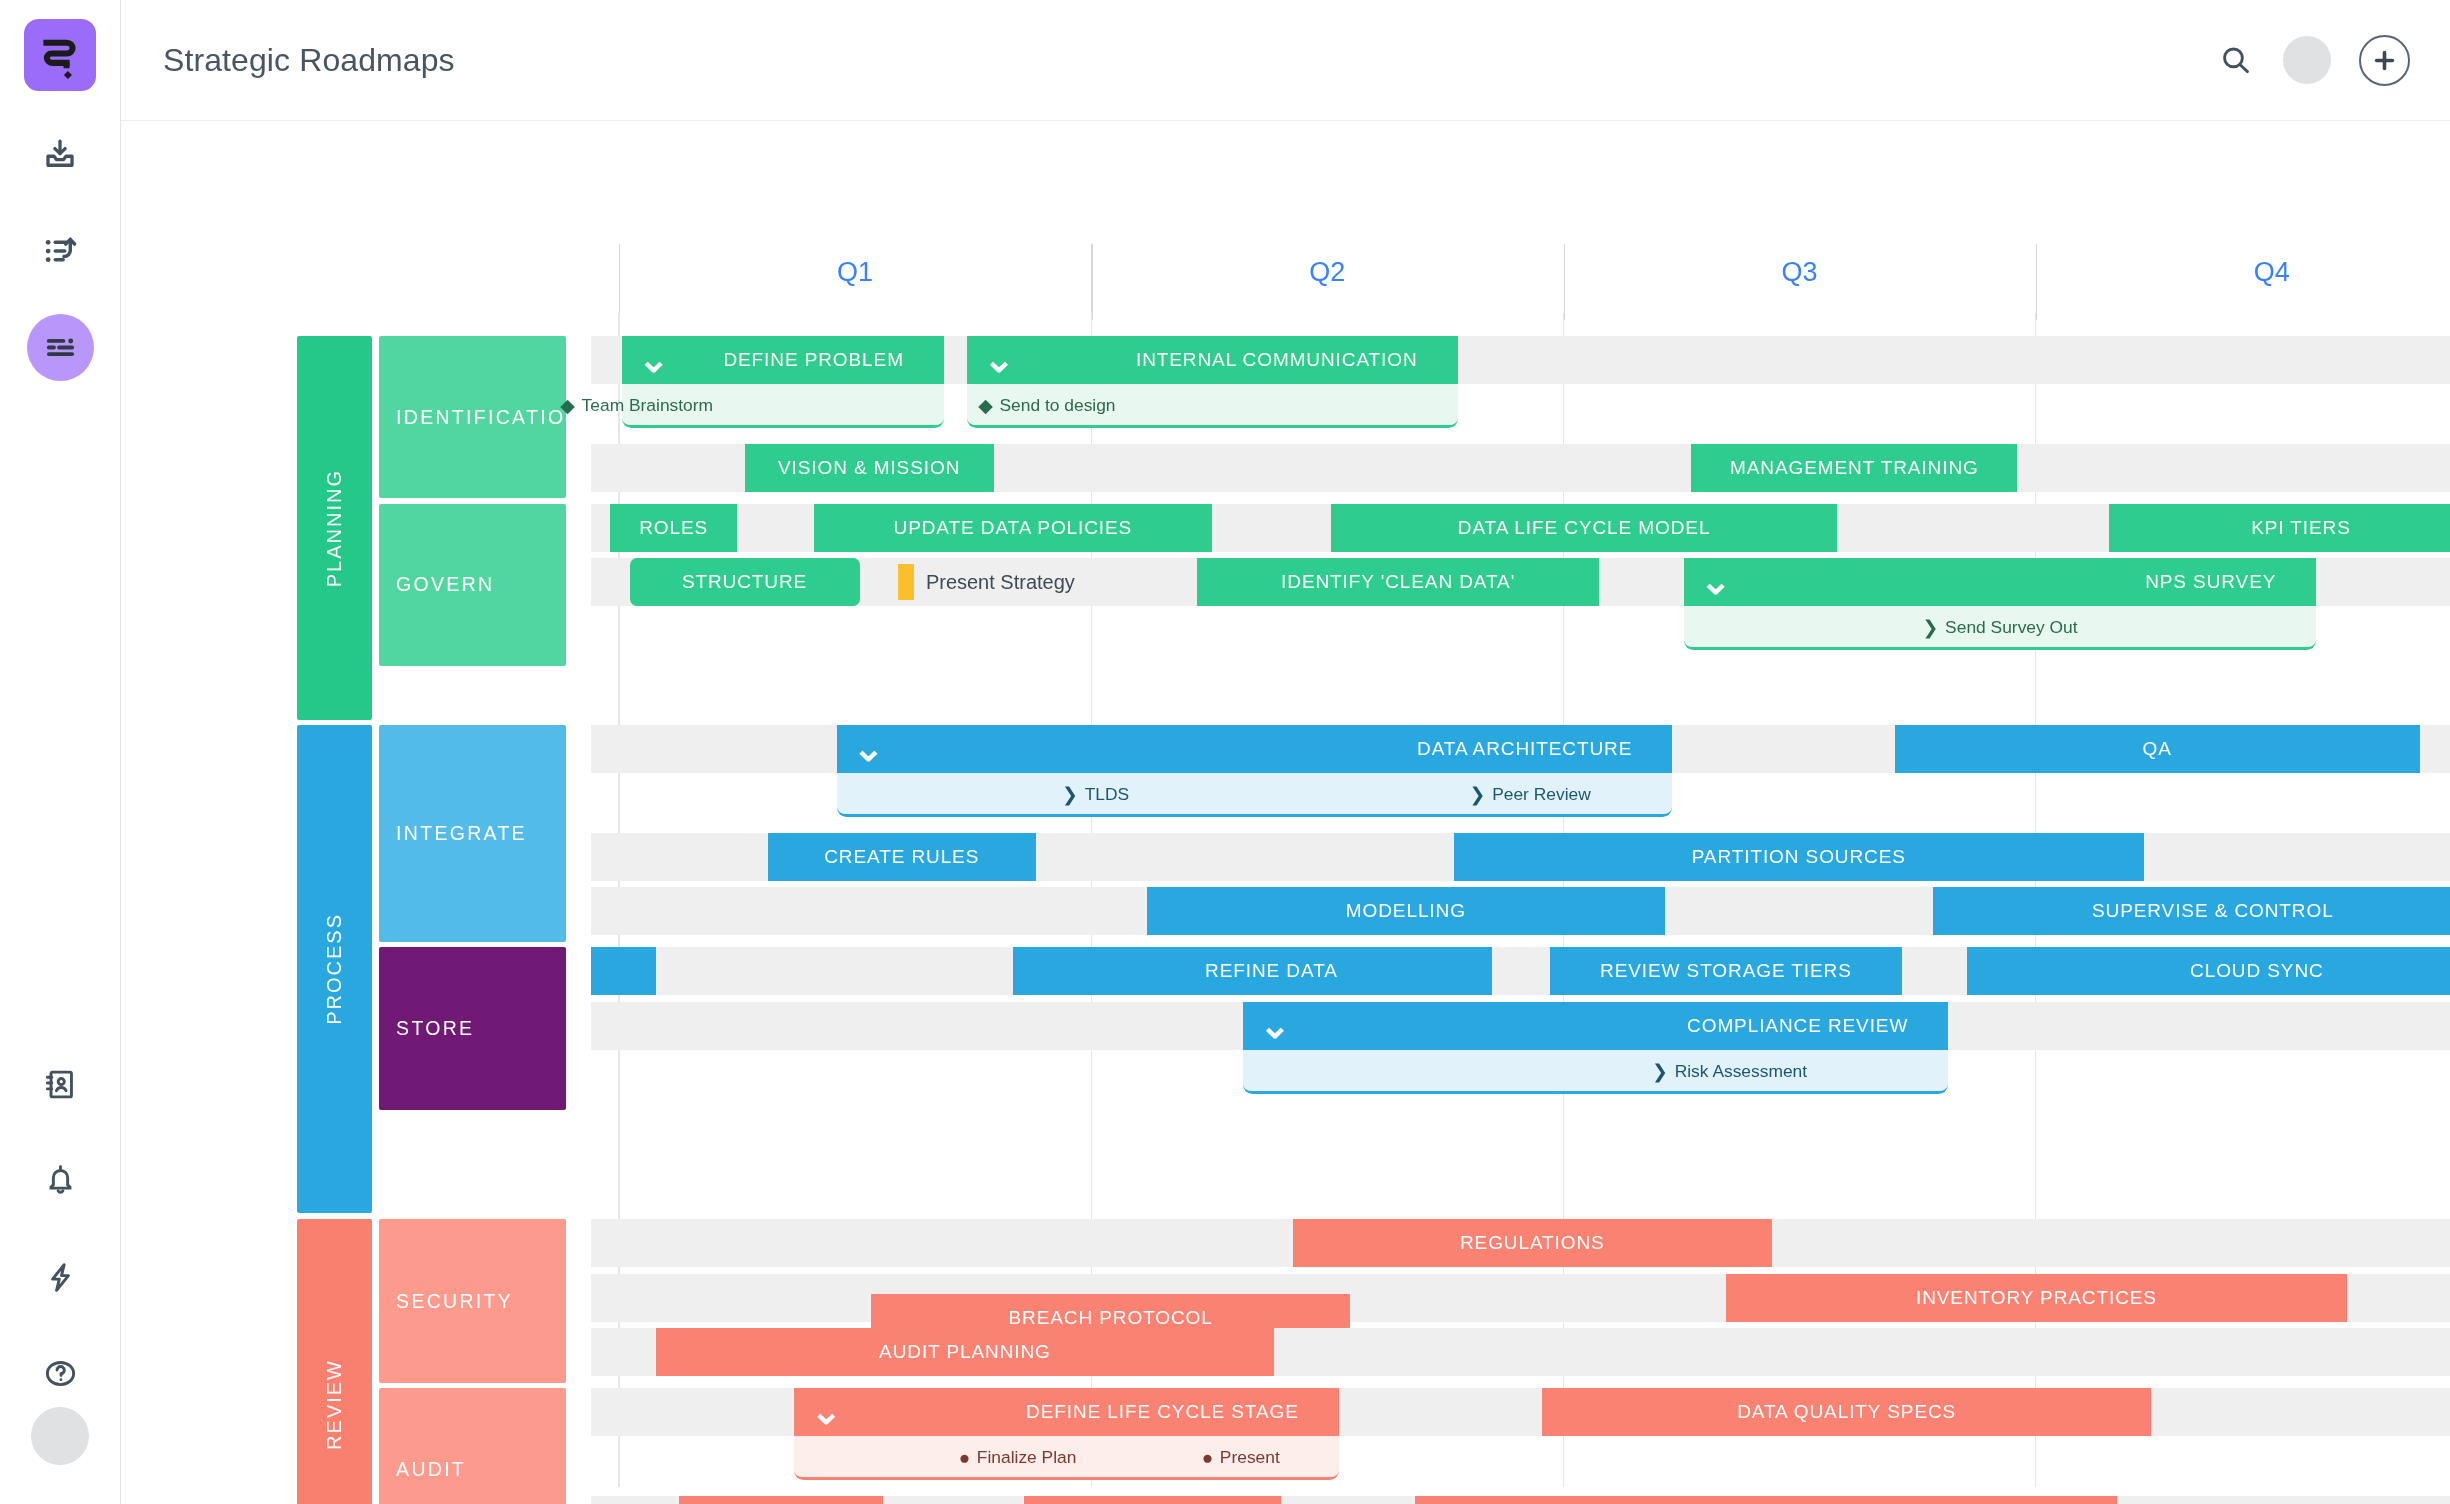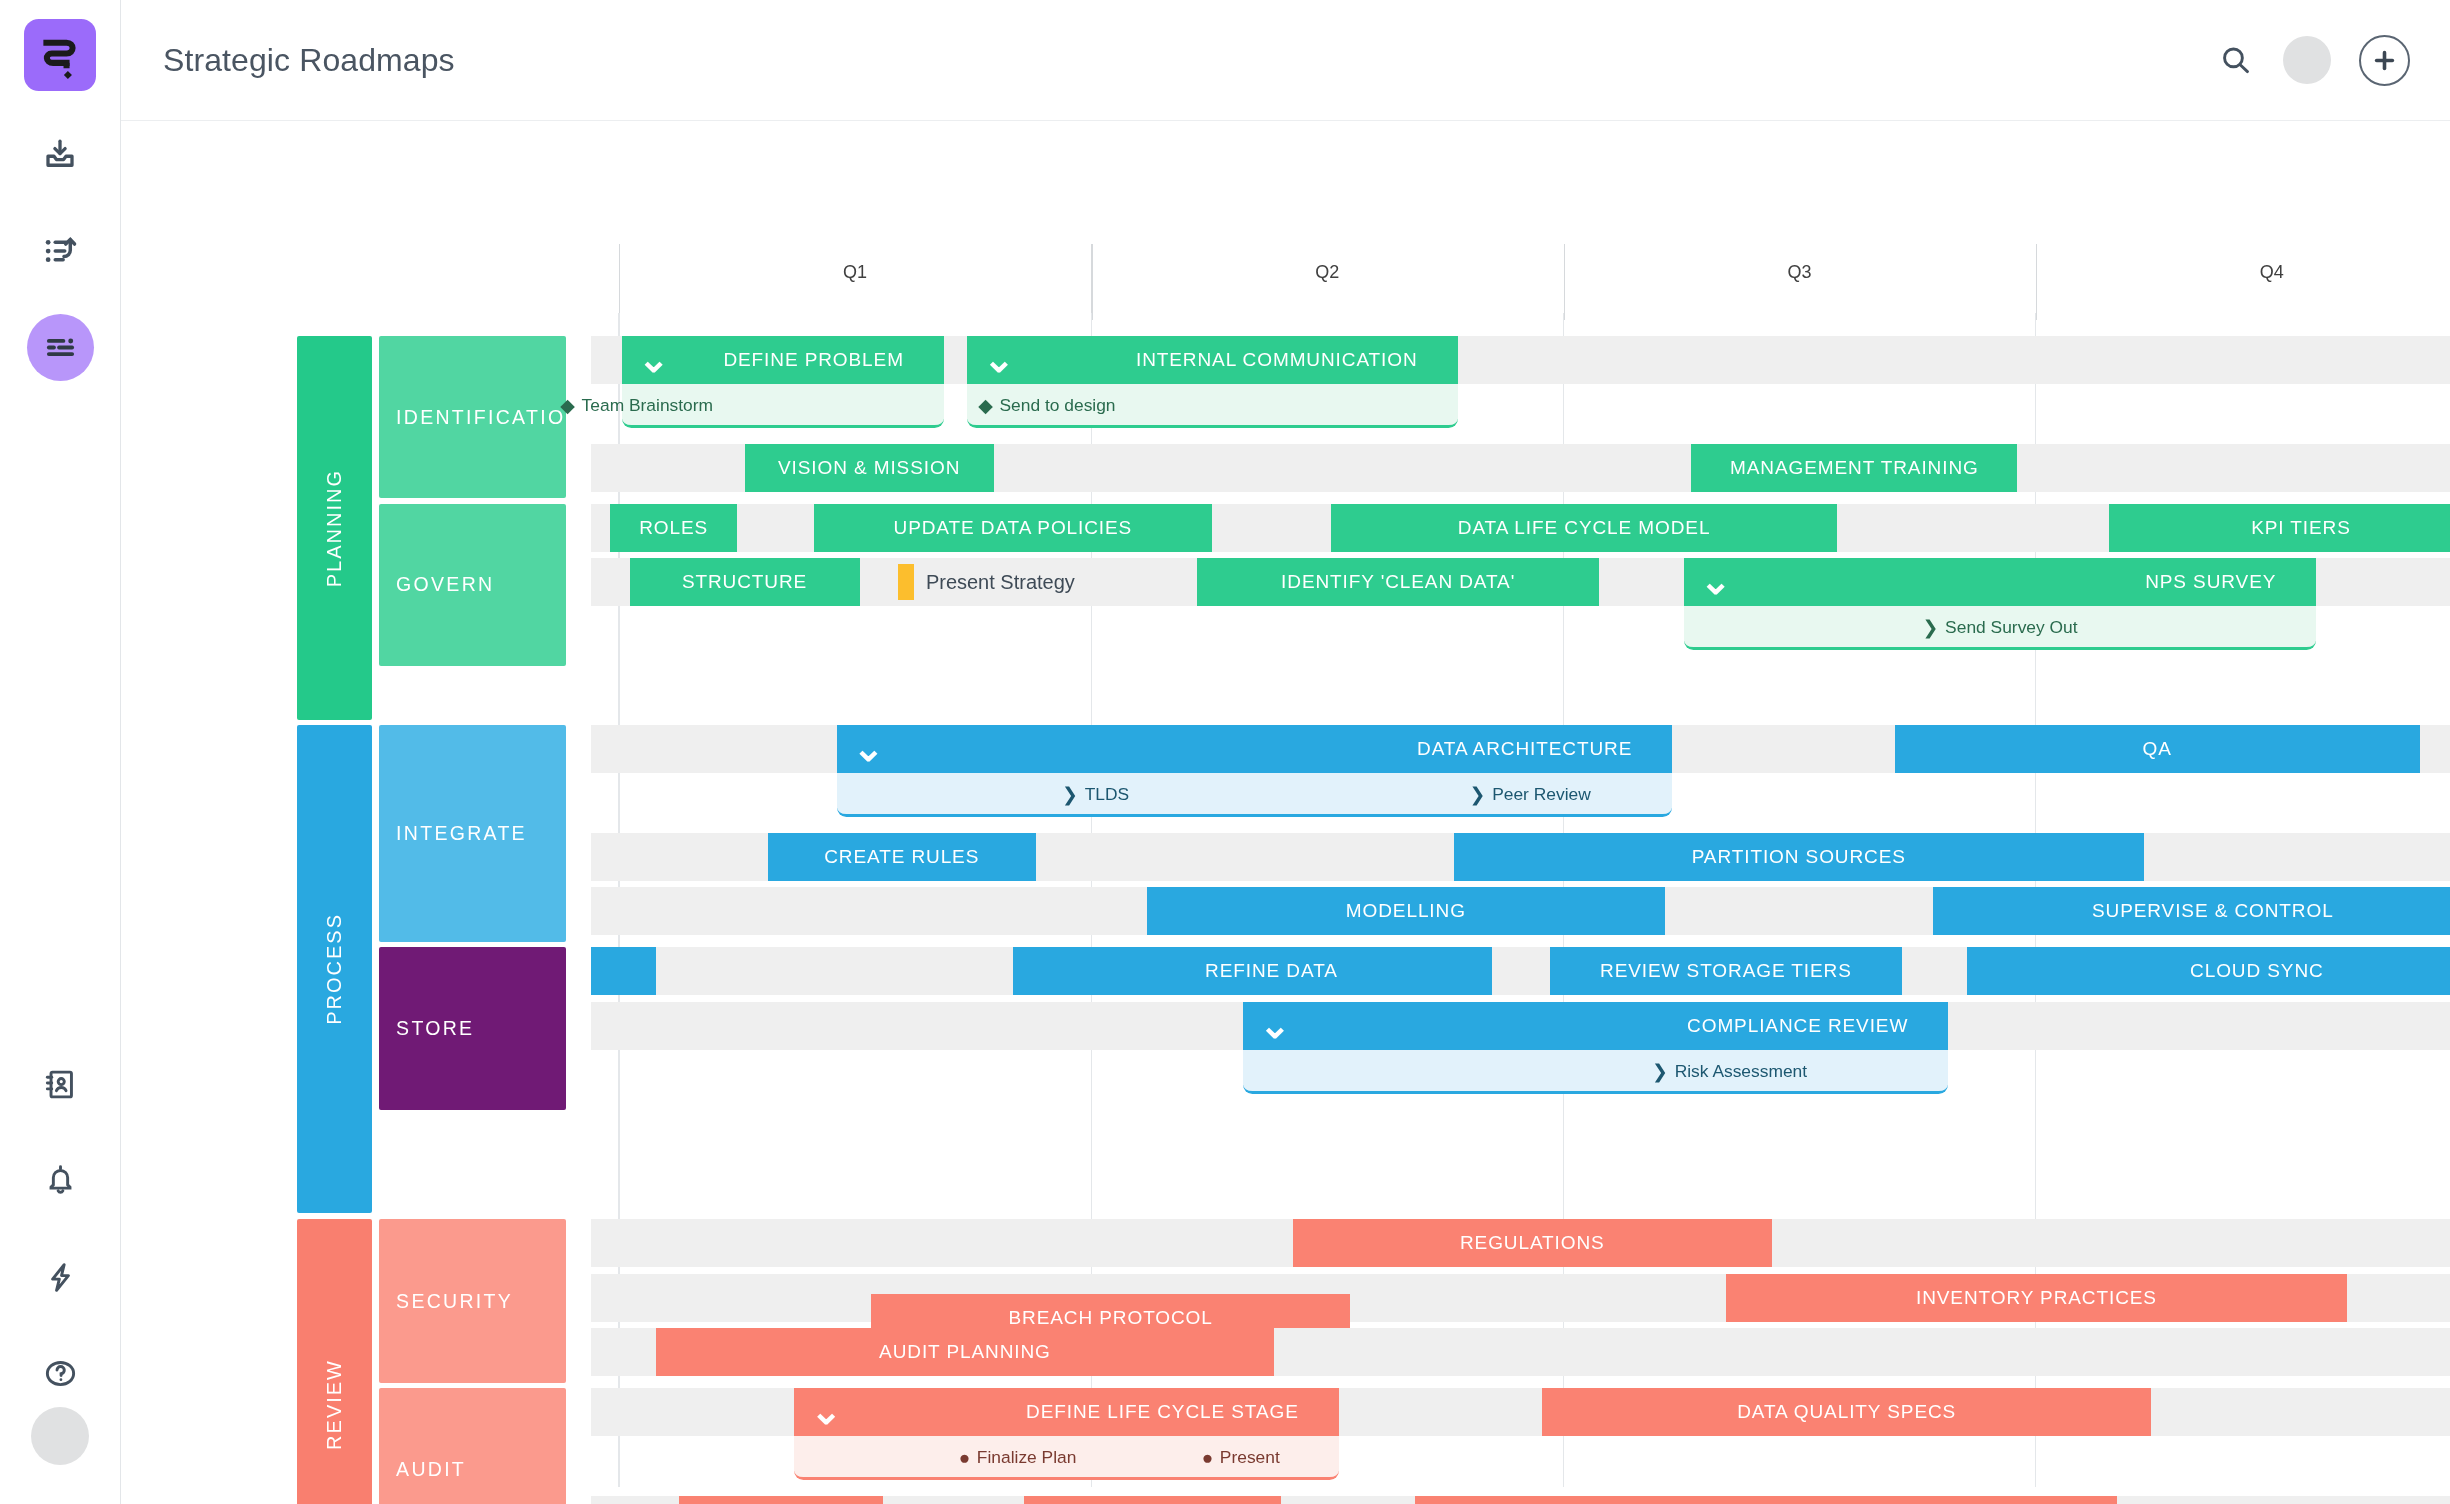--- a/index.html
+++ b/index.html
@@ -81,21 +81,21 @@
 
   
   #qrow {
     position: absolute; left: 322px; top: 0;
     width: 1889px; height: 81px;
     display: flex;
   }
   .qcell {
     flex: 1 1 0; position: relative;
     display: flex; align-items: center; justify-content: center;
-    font-size: 18px; color: #404040;
+    font-size: 27px; color: #3b82f6;
   }
   .qcell::before {
     content: ""; position: absolute; left: 0; top: 12px; bottom: -6.7px;
     width: 1.3px; background: #d6d9dc;
   }
 
   
   #grid {
     position: absolute; left: 322px; top: 81px; width: 1889px; bottom: 0;
     pointer-events: none;
@@ -389,21 +389,21 @@
                       </div>
                       <div class="bar green" style="left: 38.6%; width: 26.4%;">
                         <span>DATA LIFE CYCLE MODEL</span>
                       </div>
                       <div class="bar green" style="left: 79.2%; width: 20%;">
                         <span>KPI TIERS</span>
                       </div>
                     </div>
                     <div class="trow expander">
                       <div class="stripe"></div>
-                      <div class="bar green" style="left: 2%; width: 12%;">
+                      <div class="bar green" style="left: 2%; width: 12%; border-radius: 7px;">
                         <span>STRUCTURE</span>
                       </div>
                       <div class="bar green" style="left: 31.6%; width: 21%;">
                         <span>IDENTIFY 'CLEAN DATA'</span>
                       </div>
                       <div class="flag" style="left: 16%;">
                         <div class="swatch"></div>
                         <div class="ftext">Present Strategy</div>
                       </div>
                       <div class="xbar green" style="left: 57%; width: 33%;">

